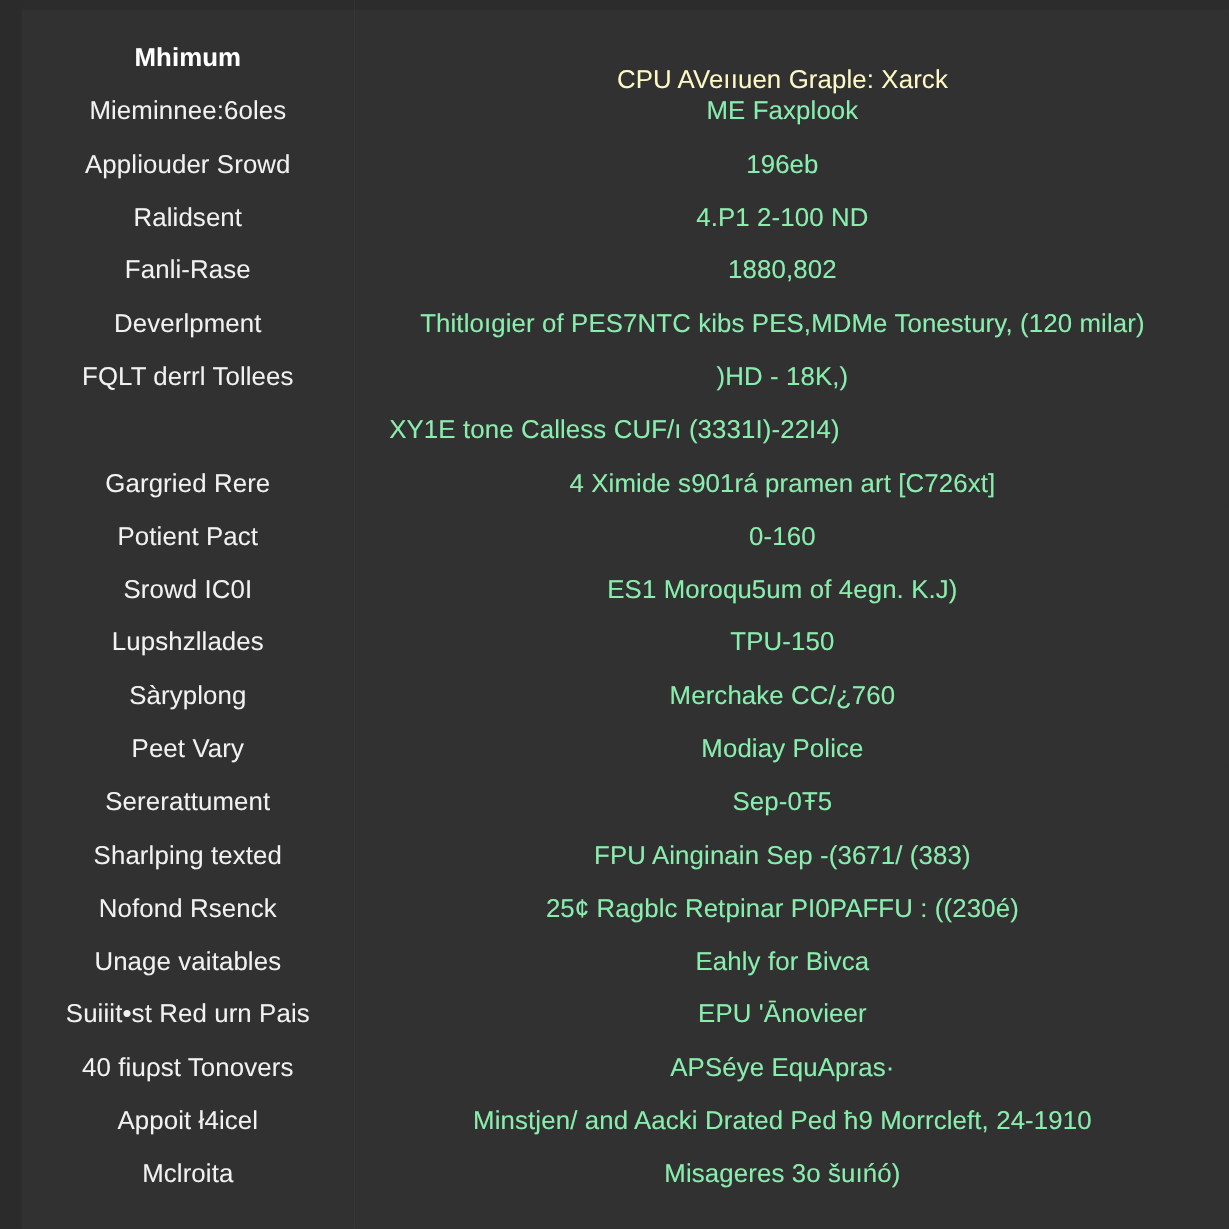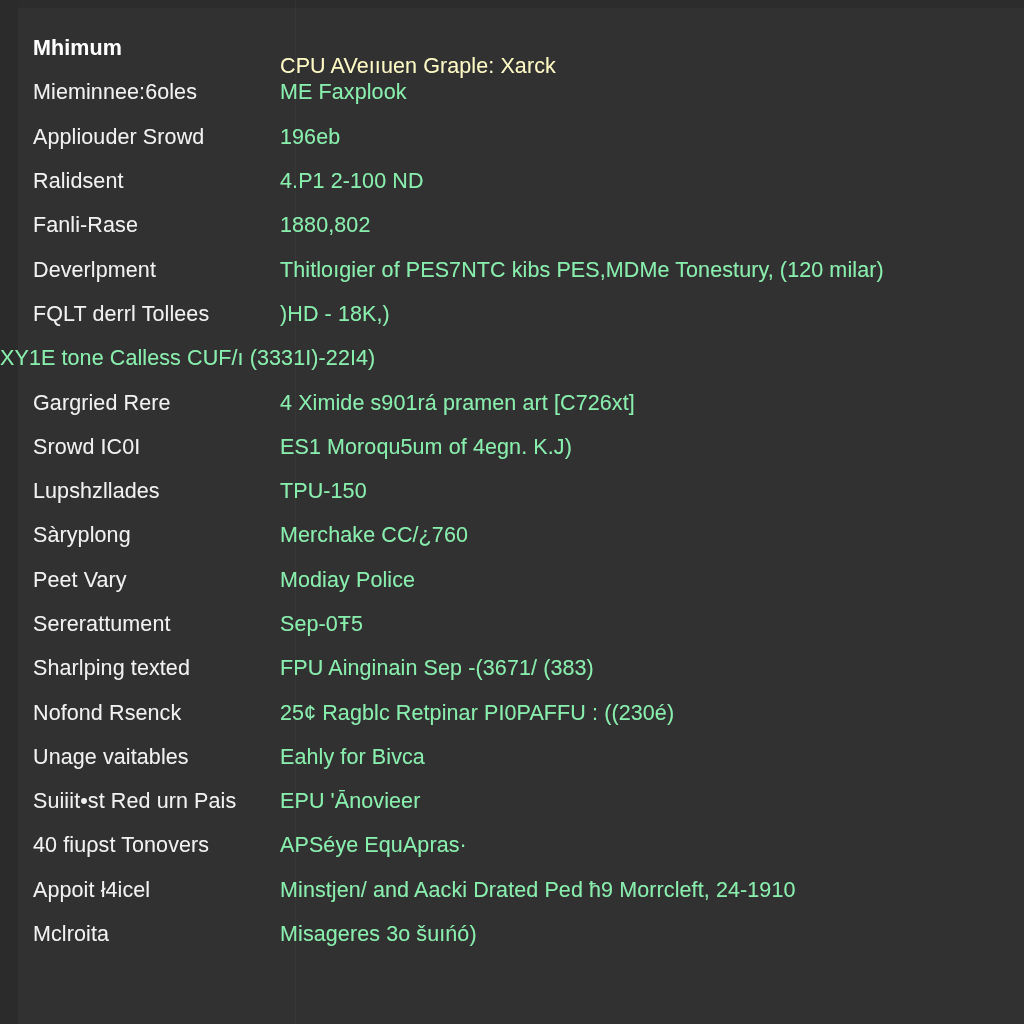--- a/index.html
+++ b/index.html
@@ -60,20 +60,21 @@
     left: 0;
     top: 26px;
     width: 1024px;
   }
 
   .spec-row {
     position: relative;
     height: 44.3px;
     display: flex;
     align-items: center;
+    text-align: center;
   }
 
   .cell-label {
     flex: 0 0 280px;
     padding-left: 33px;
     box-sizing: border-box;
     color: #f1f1f1;
     font-size: 21.5px;
     line-height: 26px;
     letter-spacing: 0.1px;
@@ -146,20 +147,24 @@
         <div class="cell-value">)HD - 18K,)</div>
       </div>
       <div class="spec-row">
         <div class="cell-value">XY1E tone Calless CUF/ı (3331I)-22I4)</div>
       </div>
       <div class="spec-row">
         <div class="cell-label">Gargried Rere</div>
         <div class="cell-value">4 Ximide s901rá pramen art [C726xt]</div>
       </div>
       <div class="spec-row">
+        <div class="cell-label">Potient Pact</div>
+        <div class="cell-value">0-160</div>
+      </div>
+      <div class="spec-row">
         <div class="cell-label">Srowd IC0I</div>
         <div class="cell-value">ES1 Moroqu5um of 4egn. K.J)</div>
       </div>
       <div class="spec-row">
         <div class="cell-label">Lupshzllades</div>
         <div class="cell-value">TPU-150</div>
       </div>
       <div class="spec-row">
         <div class="cell-label">Sàryplong</div>
         <div class="cell-value">Merchake CC/¿760</div>

